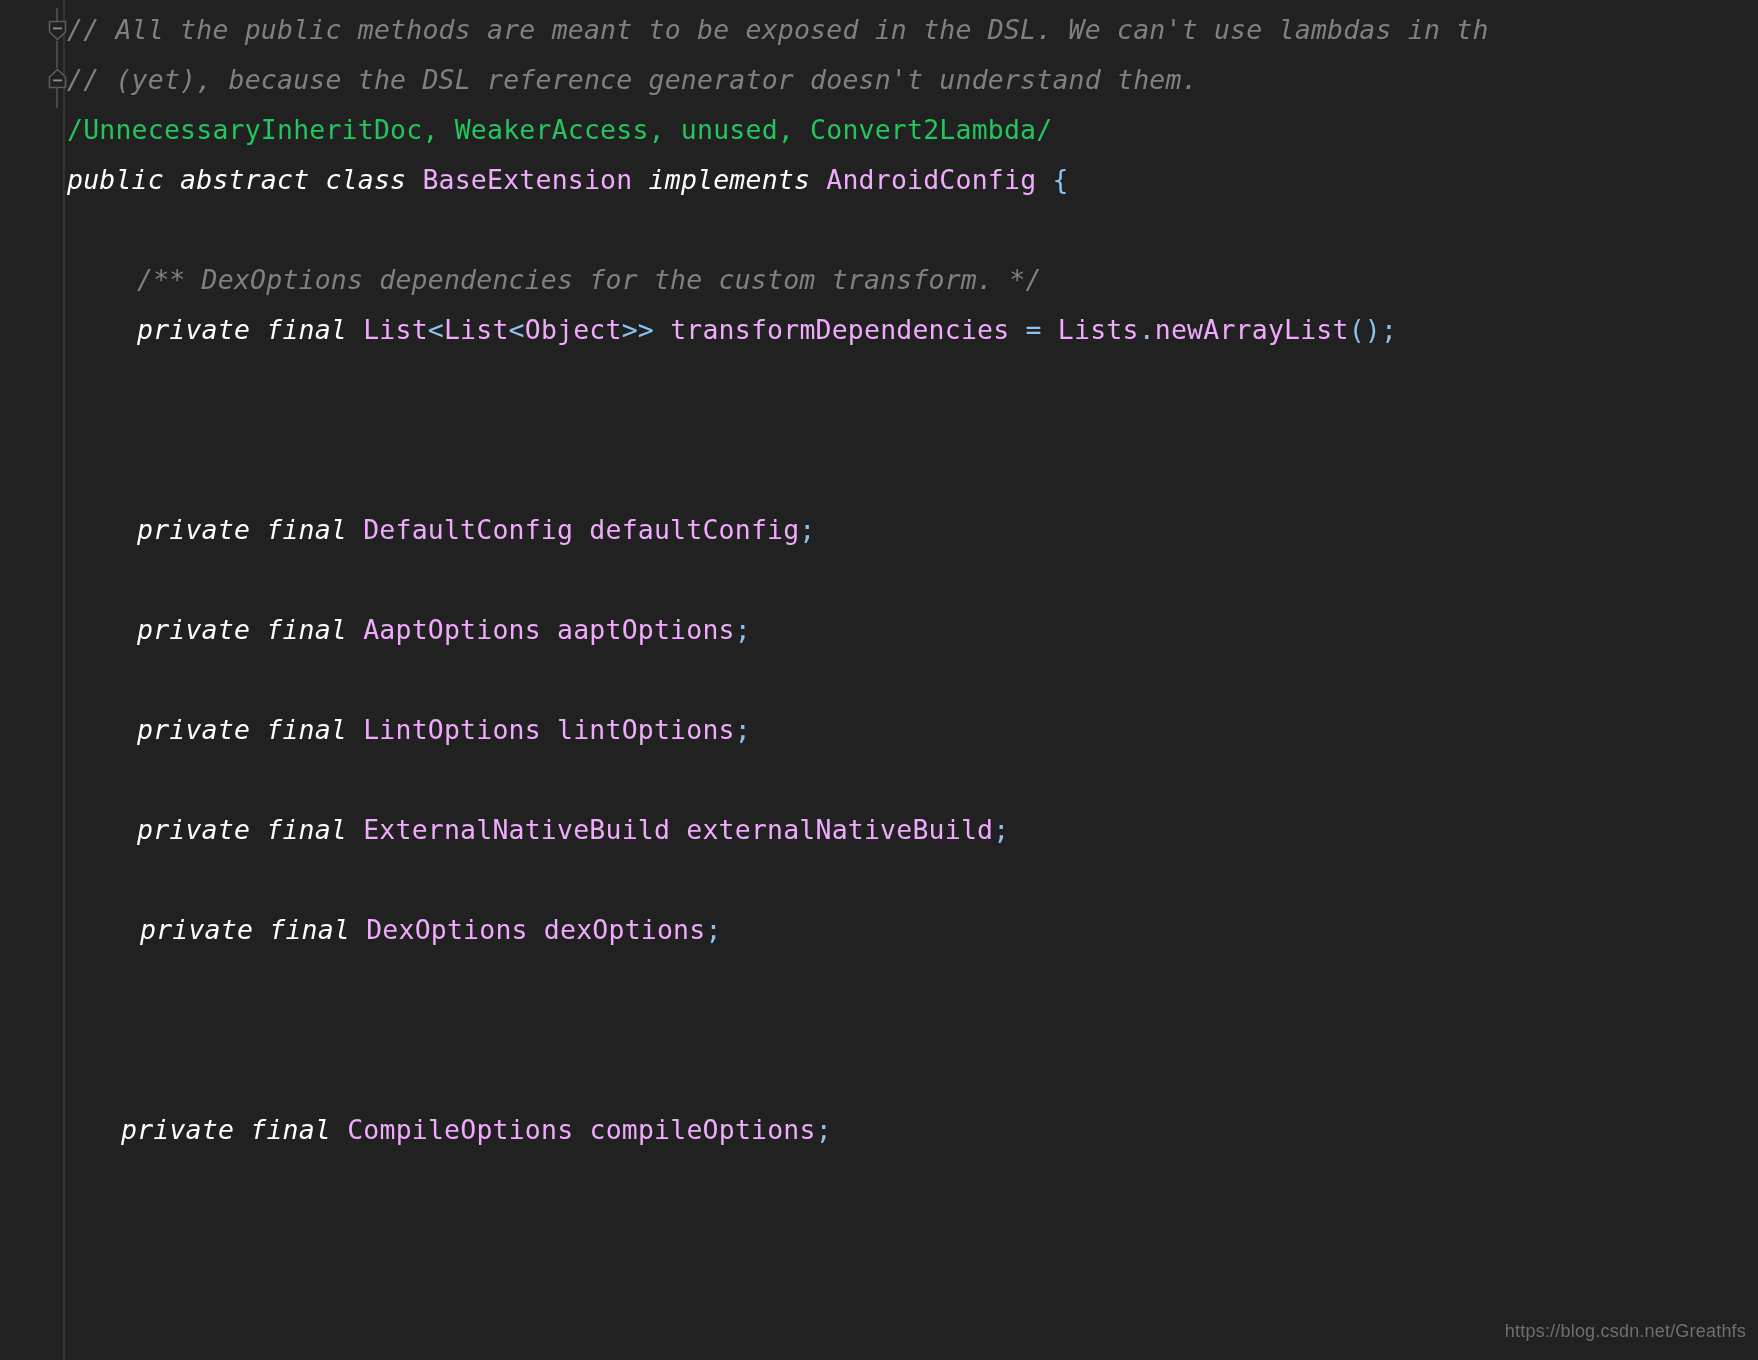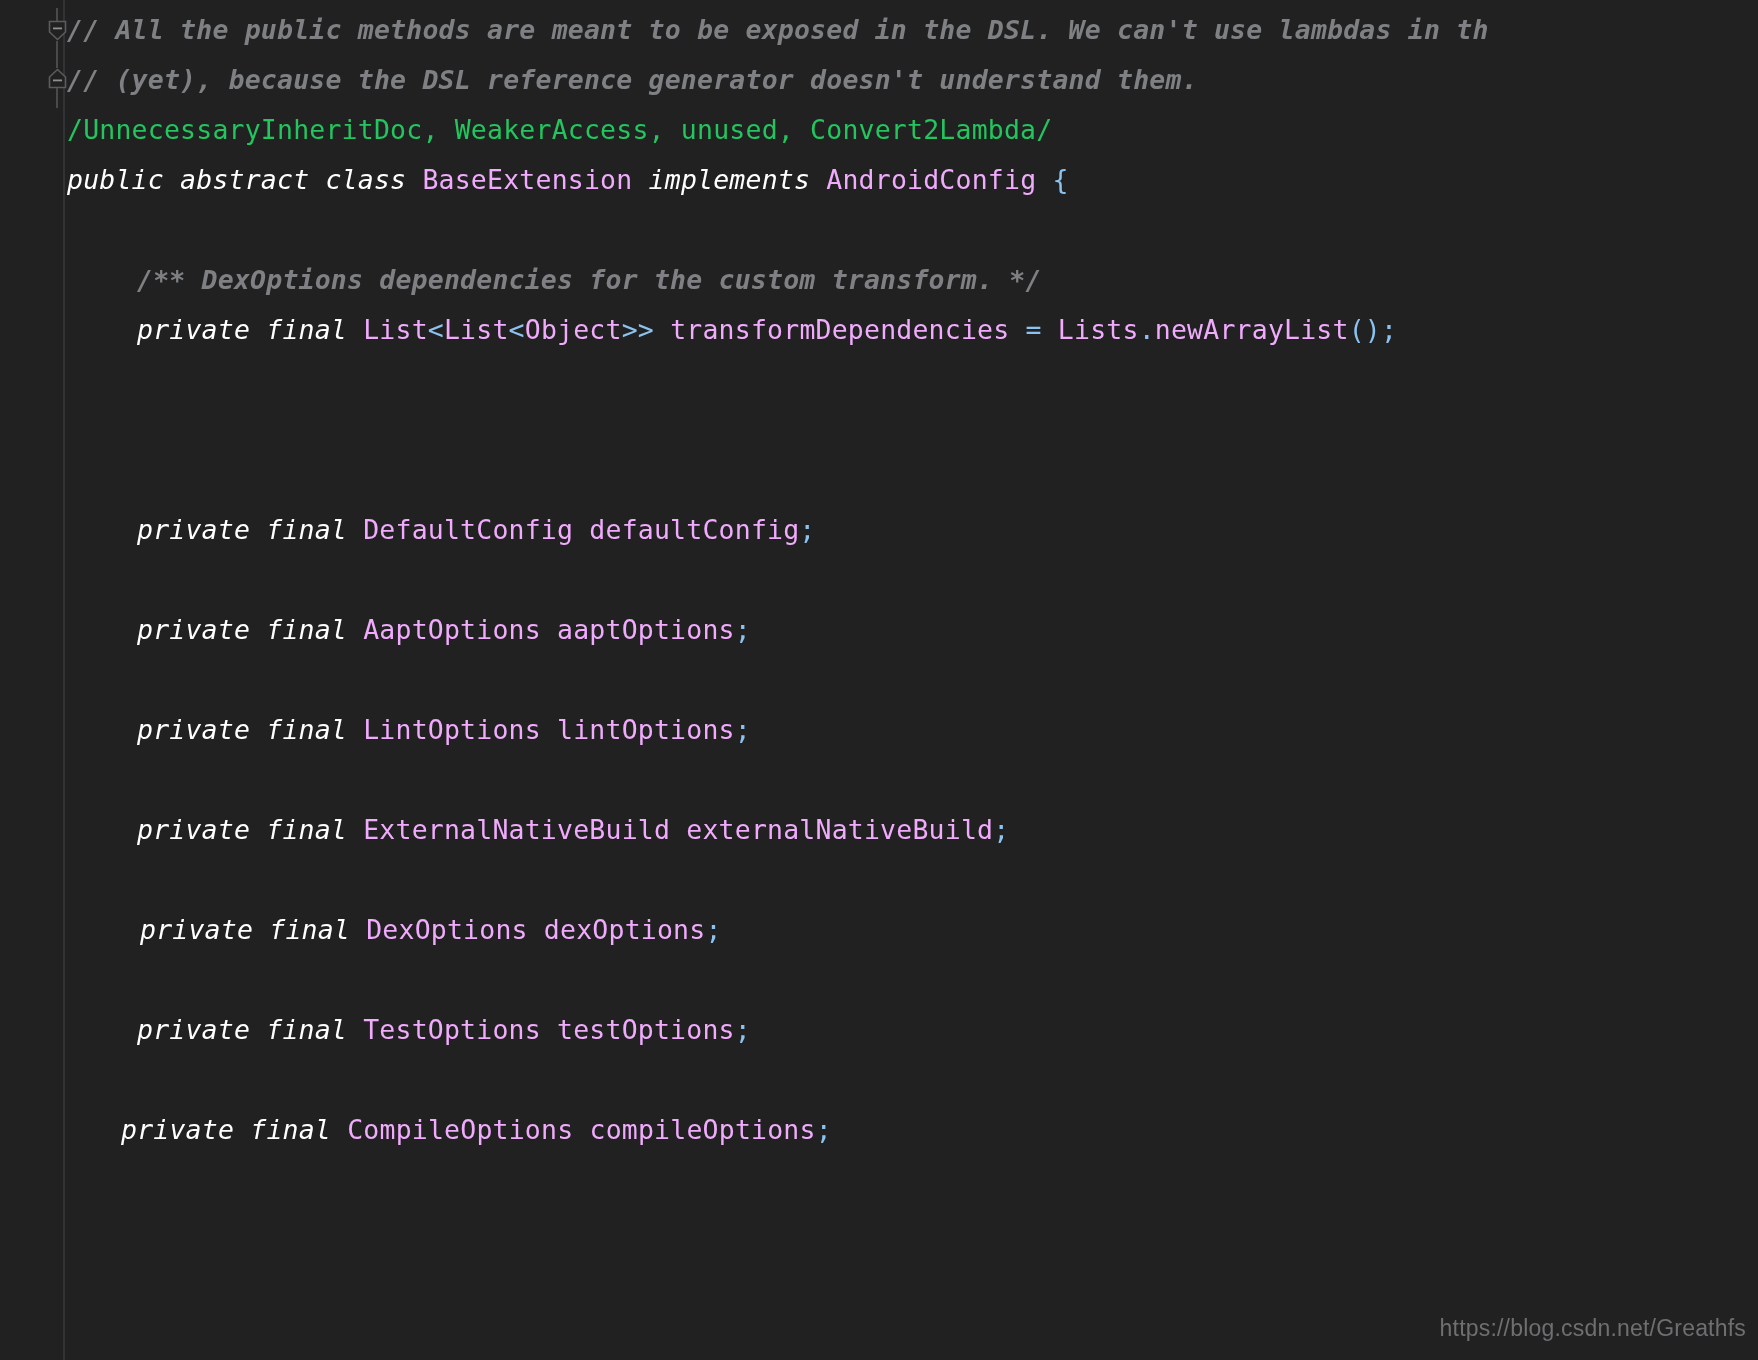--- a/index.html
+++ b/index.html
@@ -61,21 +61,20 @@
     line-height: 50px;
     white-space: pre;
     font-size: 26.5px;
     letter-spacing: 0.2px;
     font-family: "DejaVu Sans Mono", monospace;
   }
 
   .tok-comment {
     color: #7e8083;
     font-style: italic;
-    font-weight: bold;
   }
   .tok-annot {
     color: #22c55e;
   }
   .tok-kw {
     color: #ffffff;
     font-style: italic;
   }
   .tok-ident {
     color: #f0abfc;
@@ -83,21 +82,21 @@
   .tok-op {
     color: #8cc2f0;
   }
 
   
   #watermark {
     position: absolute;
     right: 12px;
     bottom: 18px;
     color: #6e6f71;
-    font-size: 23px;
+    font-size: 18px;
     font-family: "Liberation Sans", sans-serif;
     letter-spacing: 0.2px;
     white-space: nowrap;
   }
 </style>
 </head>
 <body>
 
 <div id="editor">
 
@@ -125,19 +124,18 @@
       <div class="line" style="top: 55px; left: 0px;"><span class="tok-comment">// (yet), because the DSL reference generator doesn't understand them.</span></div>
       <div class="line" style="top: 105px; left: 0px;"><span class="tok-annot">/UnnecessaryInheritDoc, WeakerAccess, unused, Convert2Lambda/</span></div>
       <div class="line" style="top: 155px; left: 0px;"><span class="tok-kw">public abstract class</span><span class="tok-ident"> </span><span class="tok-ident">BaseExtension</span><span class="tok-ident"> </span><span class="tok-kw">implements</span><span class="tok-ident"> </span><span class="tok-ident">AndroidConfig</span><span class="tok-ident"> </span><span class="tok-op">{</span></div>
       <div class="line" style="top: 255px; left: 70px;"><span class="tok-comment">/** DexOptions dependencies for the custom transform. */</span></div>
       <div class="line" style="top: 305px; left: 70px;"><span class="tok-kw">private final</span><span class="tok-ident"> </span><span class="tok-ident">List</span><span class="tok-op">&lt;</span><span class="tok-ident">List</span><span class="tok-op">&lt;</span><span class="tok-ident">Object</span><span class="tok-op">&gt;&gt;</span><span class="tok-ident"> </span><span class="tok-ident">transformDependencies</span><span class="tok-ident"> </span><span class="tok-op">=</span><span class="tok-ident"> </span><span class="tok-ident">Lists</span><span class="tok-op">.</span><span class="tok-ident">newArrayList</span><span class="tok-op">();</span></div>
       <div class="line" style="top: 505px; left: 70px;"><span class="tok-kw">private final</span><span class="tok-ident"> </span><span class="tok-ident">DefaultConfig defaultConfig</span><span class="tok-op">;</span></div>
       <div class="line" style="top: 605px; left: 70px;"><span class="tok-kw">private final</span><span class="tok-ident"> </span><span class="tok-ident">AaptOptions aaptOptions</span><span class="tok-op">;</span></div>
       <div class="line" style="top: 705px; left: 70px;"><span class="tok-kw">private final</span><span class="tok-ident"> </span><span class="tok-ident">LintOptions lintOptions</span><span class="tok-op">;</span></div>
       <div class="line" style="top: 805px; left: 70px;"><span class="tok-kw">private final</span><span class="tok-ident"> </span><span class="tok-ident">ExternalNativeBuild externalNativeBuild</span><span class="tok-op">;</span></div>
       <div class="line" style="top: 905px; left: 73px;"><span class="tok-kw">private final</span><span class="tok-ident"> </span><span class="tok-ident">DexOptions dexOptions</span><span class="tok-op">;</span></div>
-      <div class="line" style="top: 1005px; left: 70px;"><span class="tok-kw">private final</span><span class="tok-ident"> </span><span class="tok-ident">TestOptions testOptions</span><span class="tok-op">;</span></div>
       <div class="line" style="top: 1105px; left: 54px;"><span class="tok-kw">private final</span><span class="tok-ident"> </span><span class="tok-ident">CompileOptions compileOptions</span><span class="tok-op">;</span></div>
     </div>
 
   <div id="watermark">https://blog.csdn.net/Greathfs</div>
 
 </div>
 
 </body></html>

